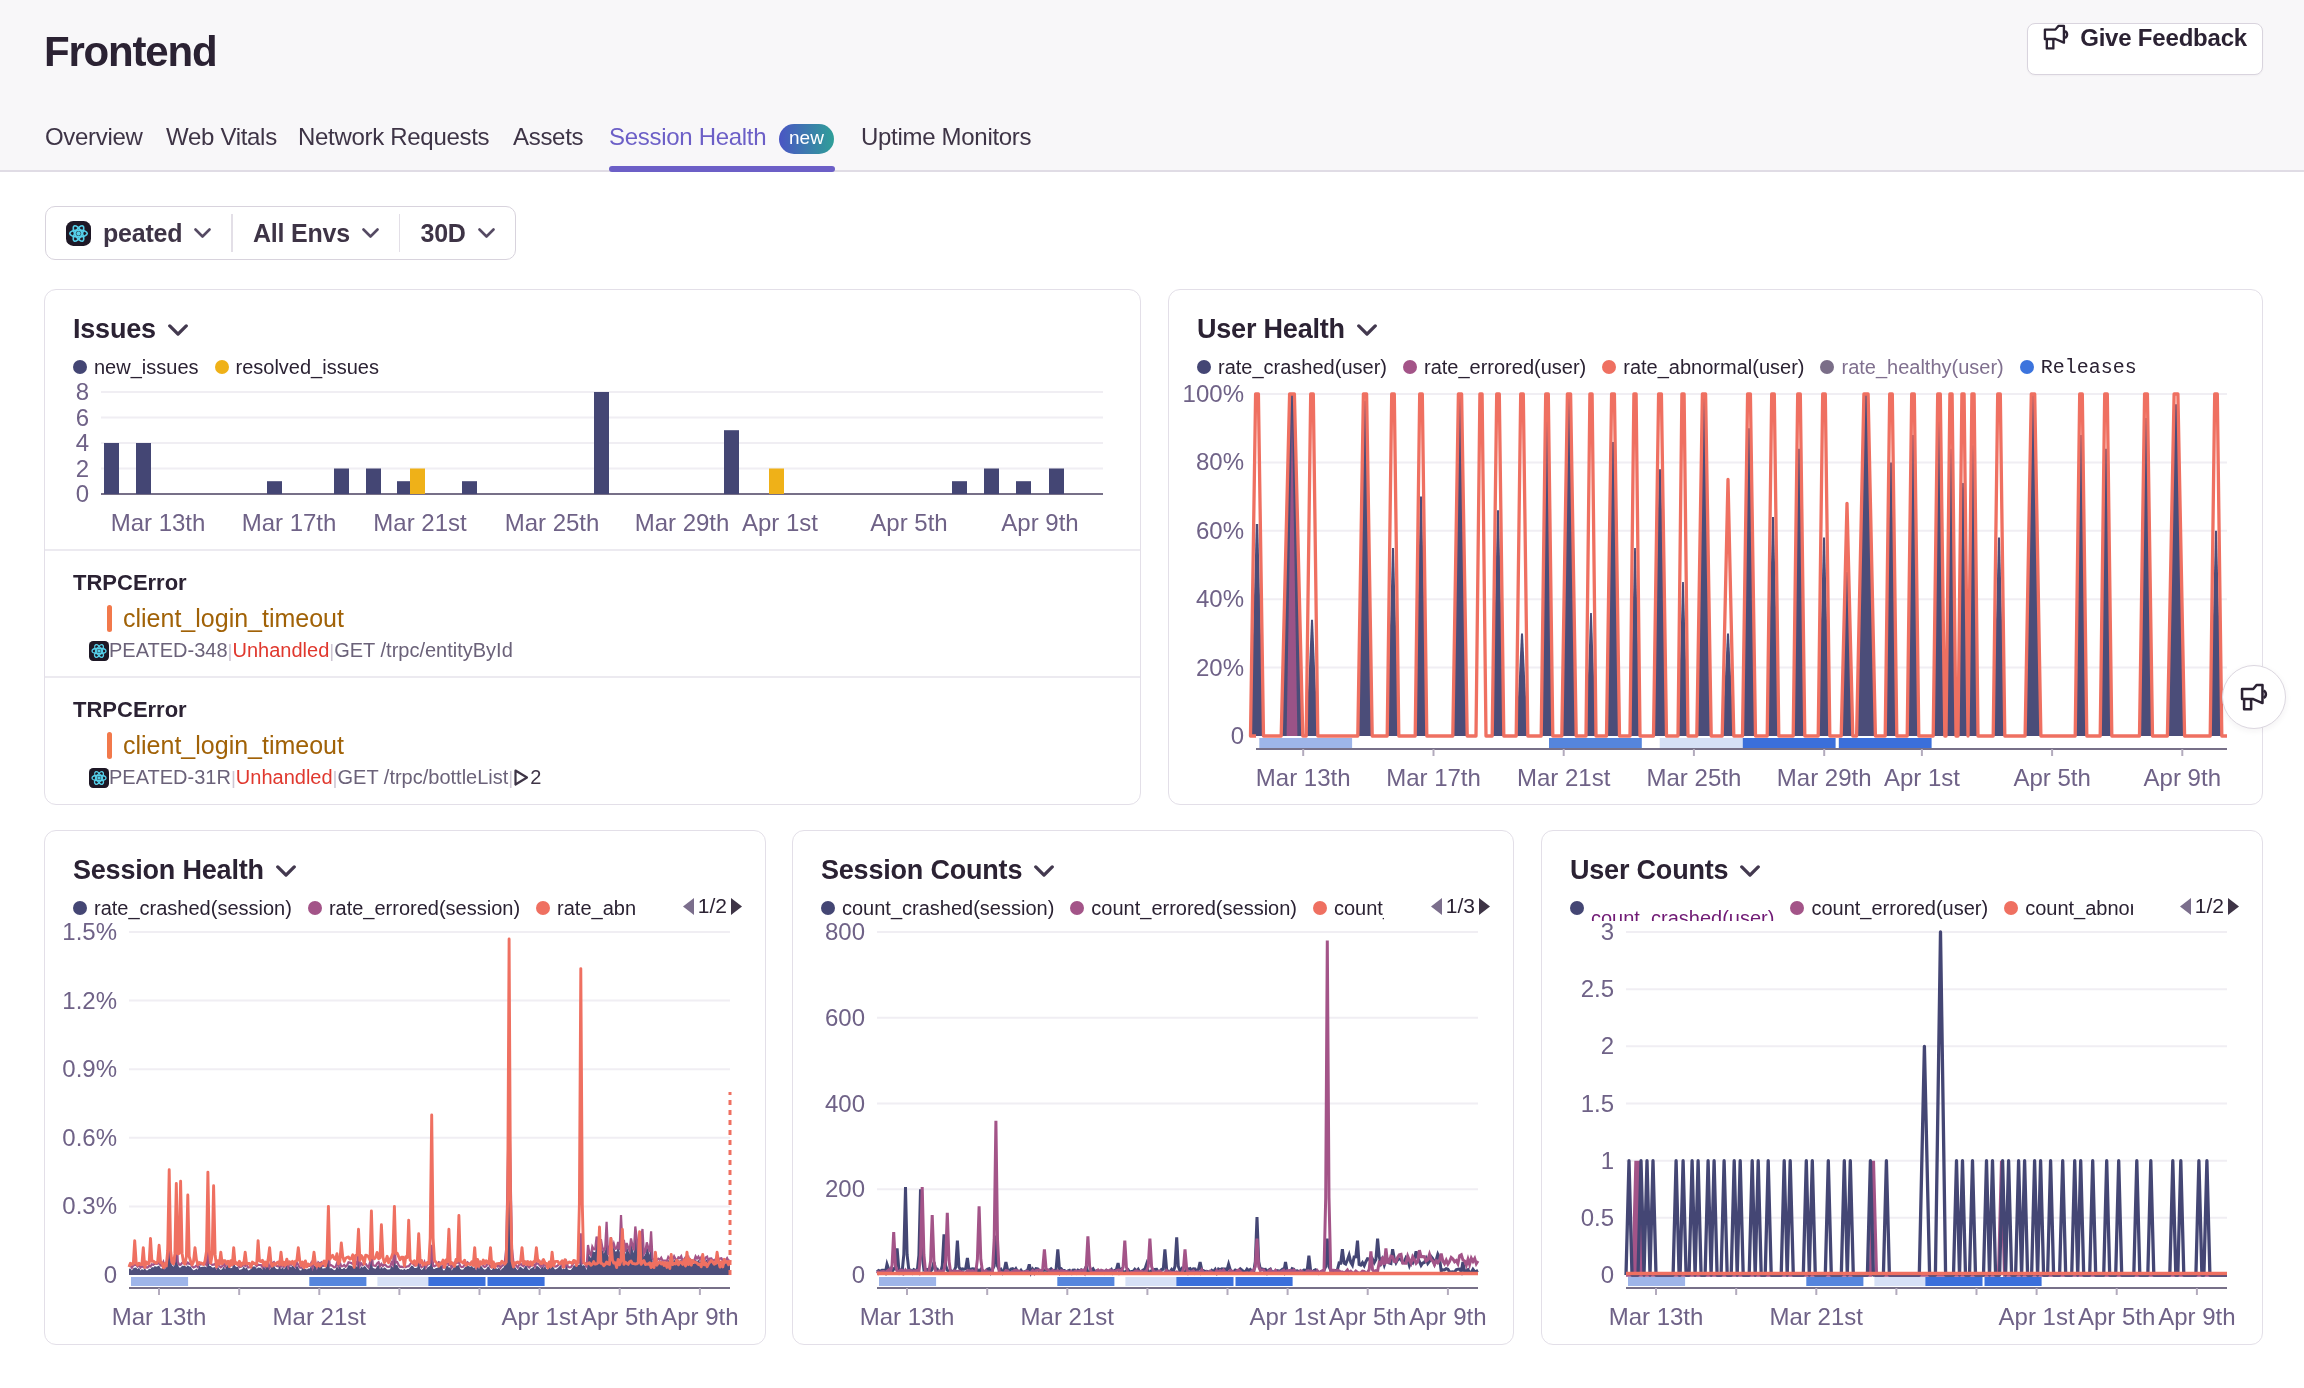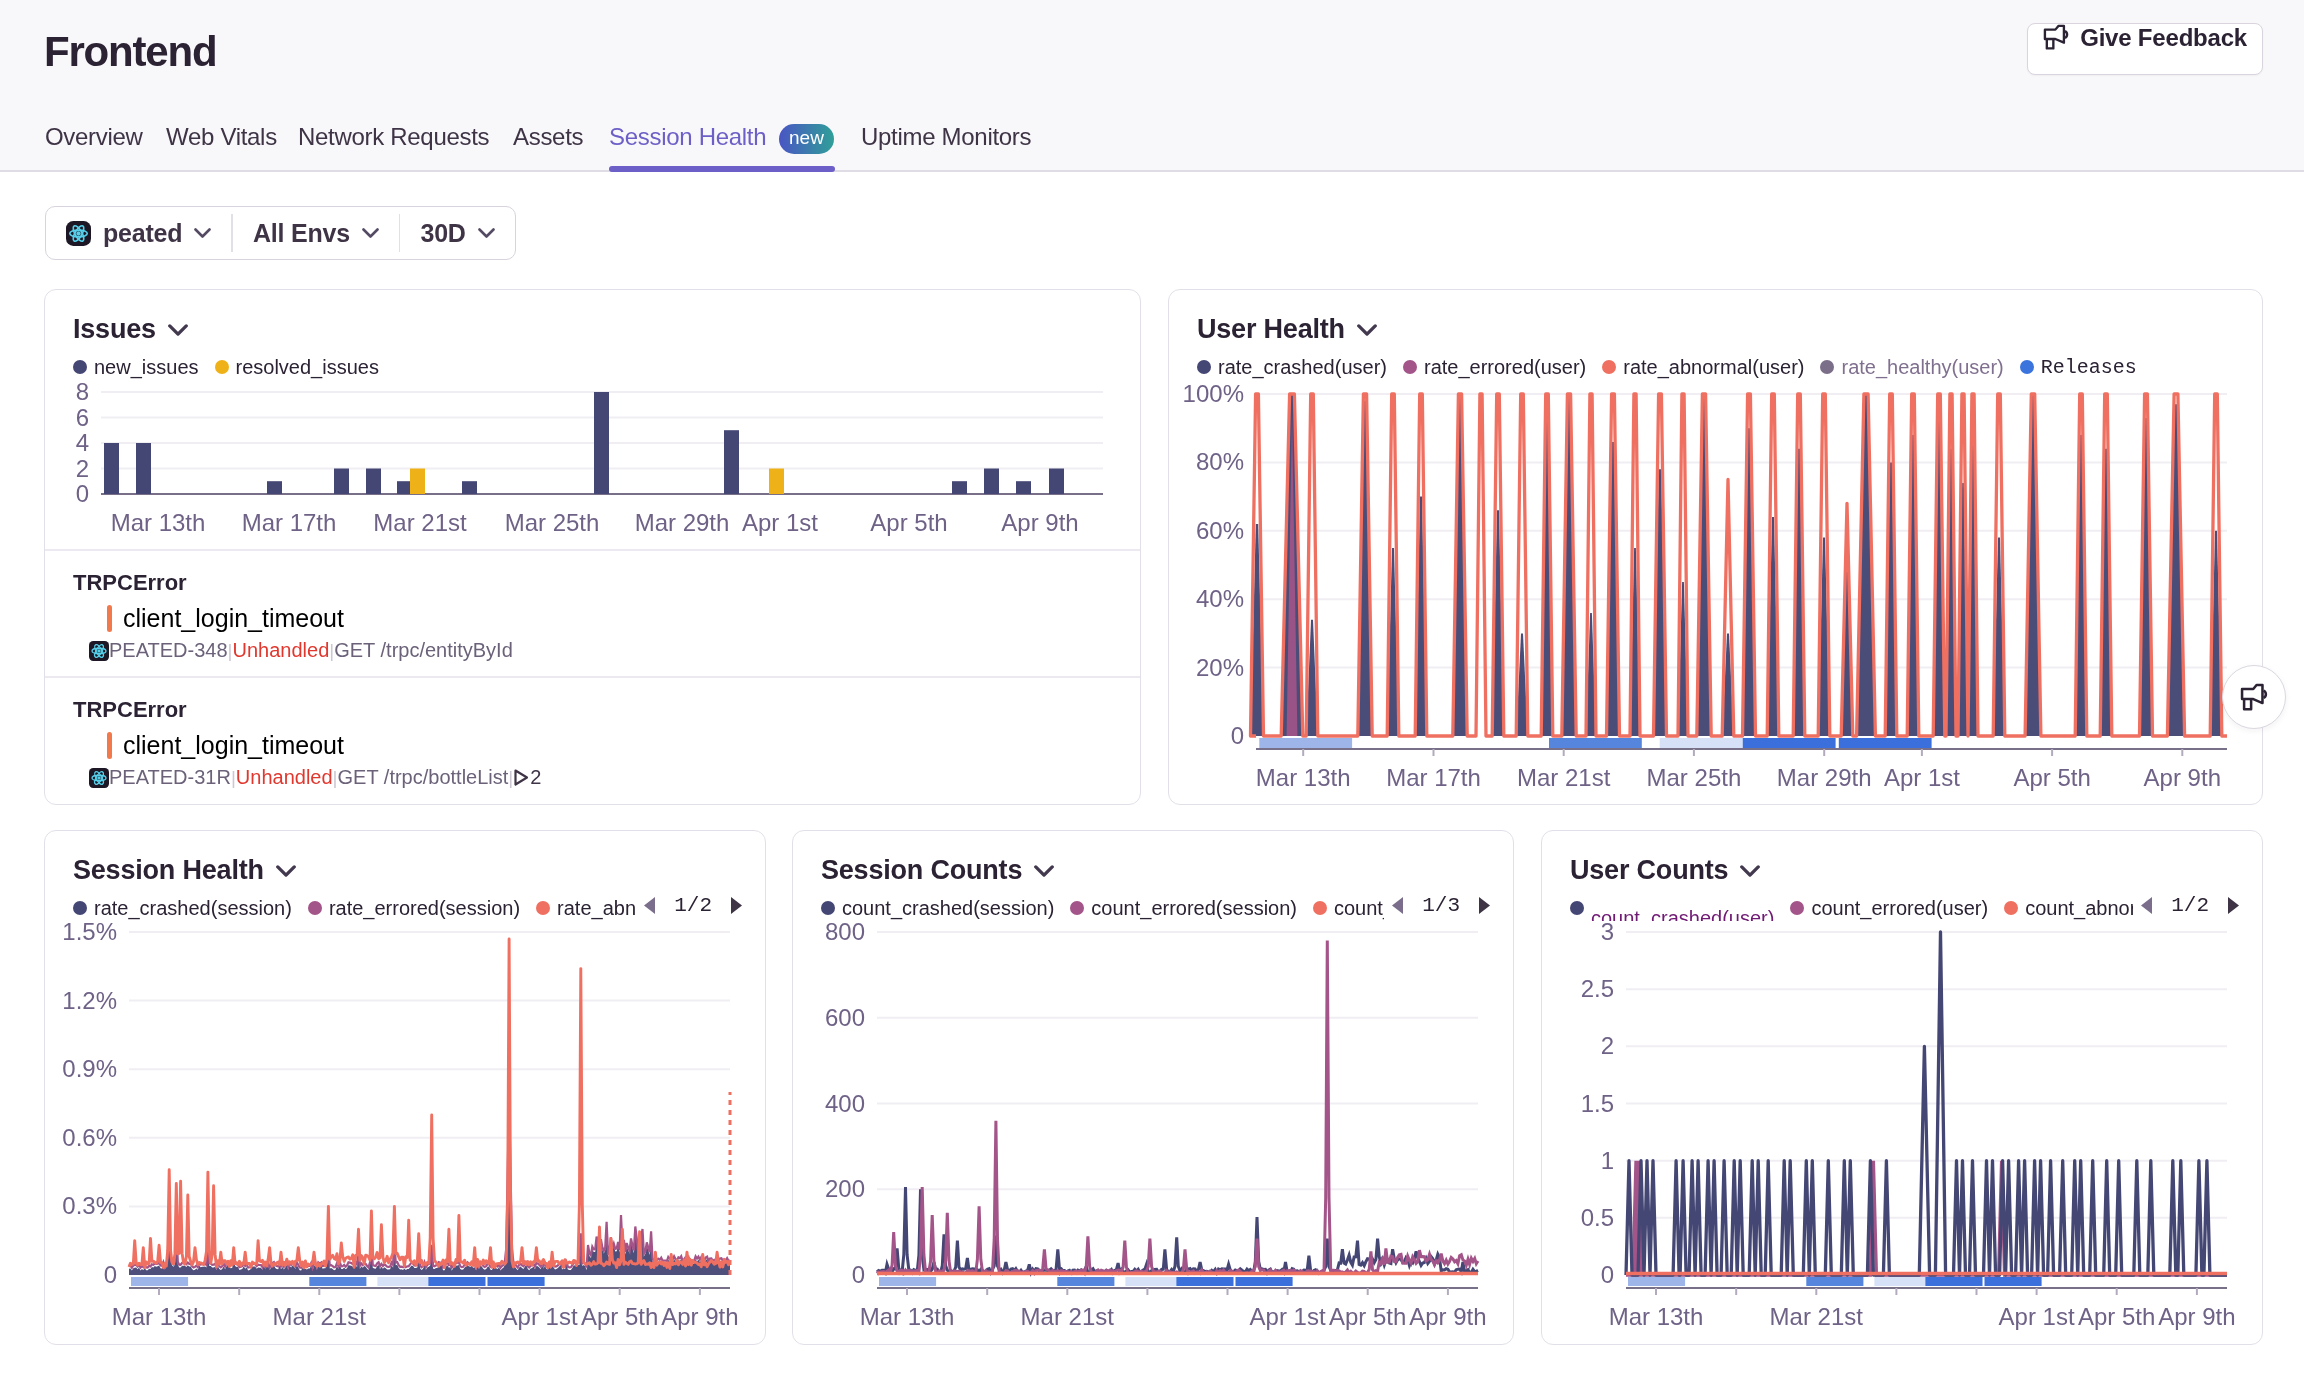--- a/index.html
+++ b/index.html
@@ -21,25 +21,25 @@
   font-weight:bold; color:#3e3446; letter-spacing:-0.2px; }
 .filter .seg { display:flex; align-items:center; gap:12px; padding:0 20px; height:100%; }
 .filter .div { width:1.5px; height:38px; background:#e3dfe7; }
 .card { position:absolute; background:#fff; border:1.5px solid #e3dfe8; border-radius:12px; }
 .ctitle { position:absolute; left:28px; top:24px; font-size:27px; font-weight:bold;
   color:#2b2233; display:flex; align-items:center; gap:12px; letter-spacing:-0.2px; }
 .legend { position:absolute; left:28px; display:flex; align-items:center; font-size:20px;
   color:#2b2233; white-space:nowrap; overflow:hidden; height:26px; }
 .li { display:flex; align-items:center; margin-right:16px; flex:none; }
 .dot { width:14px; height:14px; border-radius:50%; margin-right:7px; flex:none; }
-.pager { position:absolute; display:flex; align-items:center; gap:17px; font-size:21px; color:#2b2233;font-family:Liberation Mono, monospace; }
+.pager { position:absolute; display:flex; align-items:center; gap:2px; font-size:21px; color:#2b2233; }
 .divline { position:absolute; left:0; width:100%; height:1.5px; background:#eceaf0; }
 .trpc { position:absolute; left:28px; }
 .trpc .t1 { font-size:22px; font-weight:bold; color:#2b2233; }
-.trpc .t2 { display:flex; align-items:center; gap:11px; margin-top:8px; font-size:25px; color:#000000;padding-left:34px; }
+.trpc .t2 { display:flex; align-items:center; gap:11px; margin-top:8px; font-size:25px; color:#a16207;padding-left:34px; }
 .trpc .bar { width:5px; height:27px; border-radius:2.5px; background:#f2794b; }
 .trpc .meta { display:flex; align-items:center; margin-top:6px; font-size:20px; color:#6b6279;padding-left:16px; }
 .trpc .meta .sep { color:#cdc6d3; font-size:19px; }
 .trpc .meta .unh { color:#e0382e; }
 .fab { position:absolute; left:2222px; top:665px; width:64px; height:64px; border-radius:50%;
   background:#fff; border:1.5px solid #dcd7e0; display:flex; align-items:center; justify-content:center;
   box-shadow:0 2px 6px rgba(43,34,51,0.06); }
 </style></head><body>
 <div class="hdr">
     <h1>Frontend</h1>

